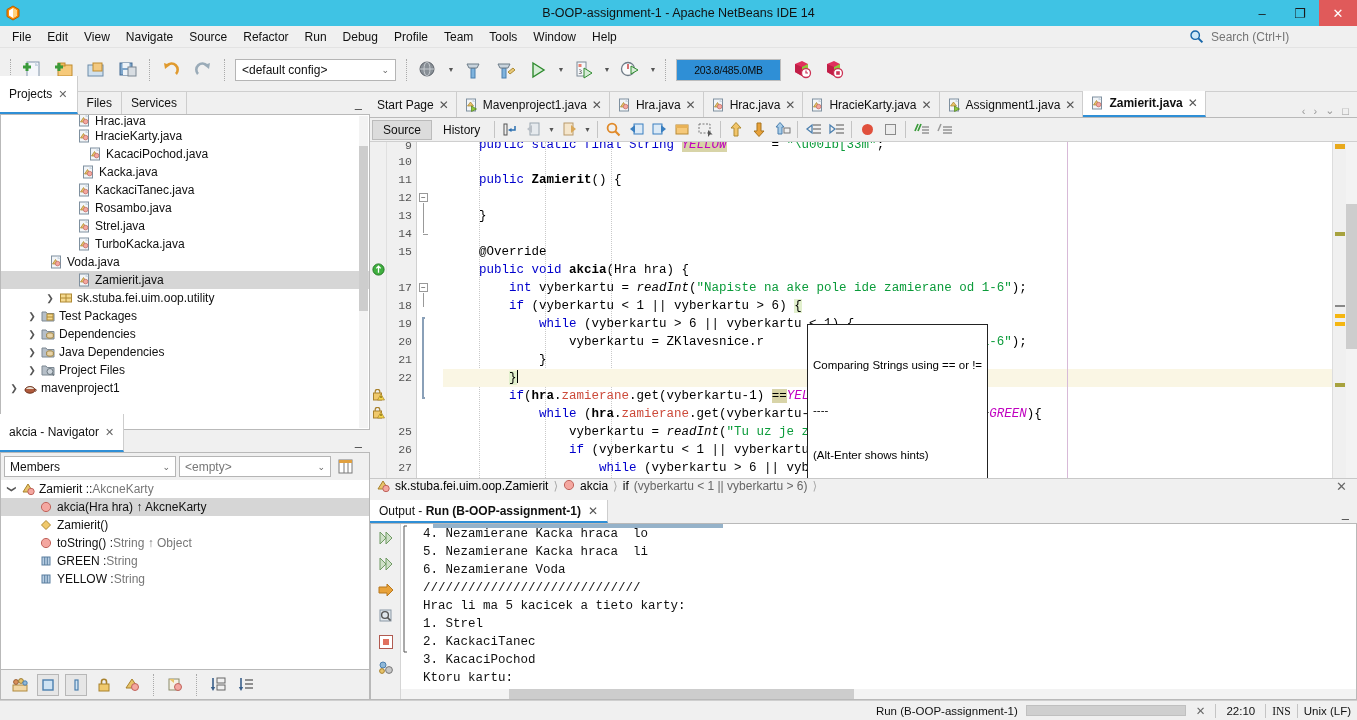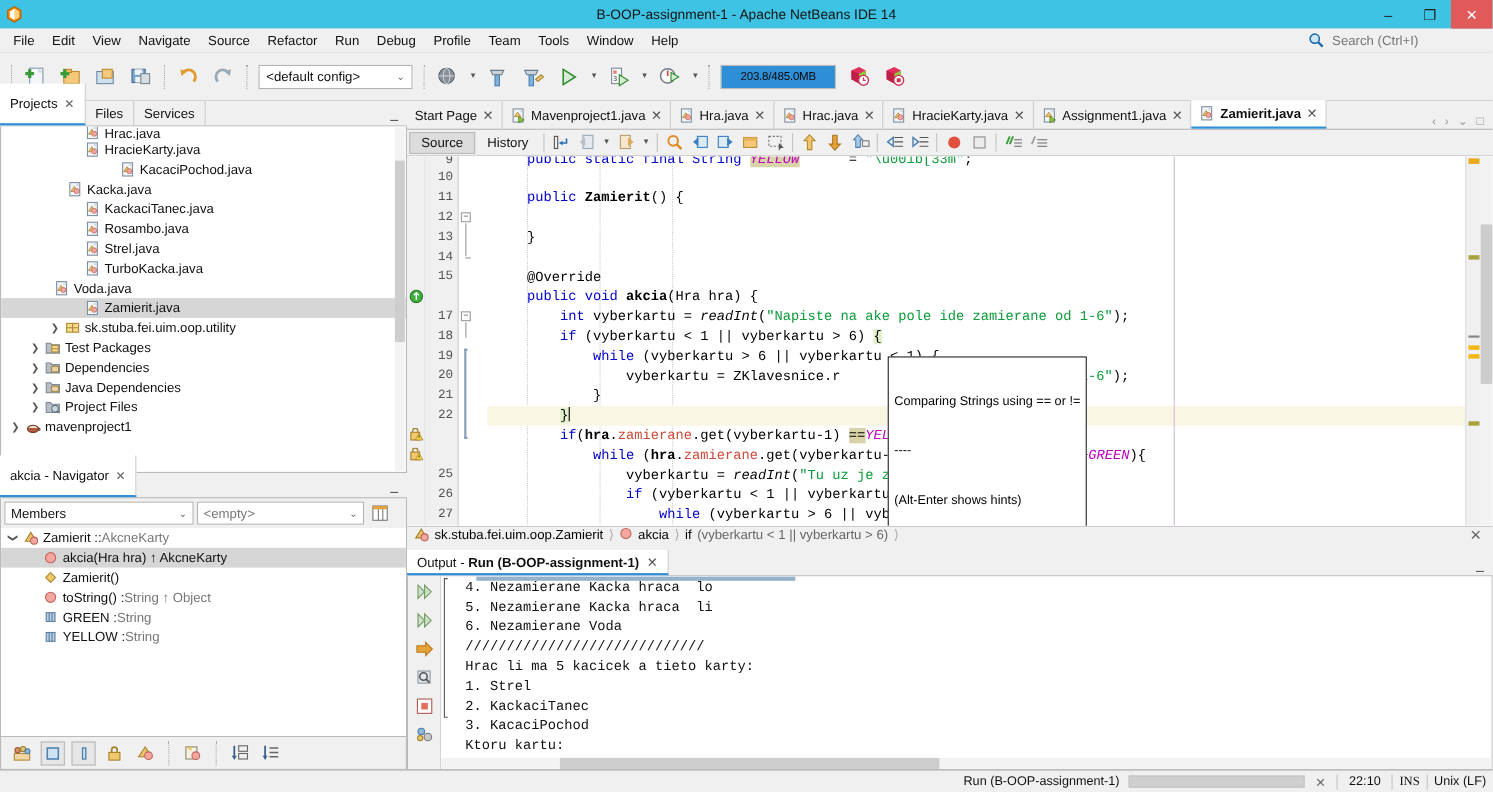--- a/index.html
+++ b/index.html
@@ -54,21 +54,21 @@
 
   
   .toolbar {
     height: 44px; background: #f0f0f0; display: flex; align-items: center;
     padding: 0 6px; border-bottom: 1px solid #cfcfcf; gap: 2px;
   }
   .tb-btn { width: 30px; height: 30px; display: flex; align-items: center; justify-content: center; }
   .tb-sep { width: 1px; height: 22px; border-left: 1px dotted #aaa; margin: 0 4px; }
   .tb-arrow { font-size: 7px; color: #555; width: 12px; text-align: center; }
   .config-combo {
-    height: 22px; width: 140px; border: 1px solid #b5b5b5; background: #fff;
+    height: 22px; width: 161px; border: 1px solid #b5b5b5; background: #fff;
     display: flex; align-items: center; padding: 0 6px; font-size: 12px;
     margin: 0 4px; color: #101010;
   }
   .config-combo .cc-caret { margin-left: auto; font-size: 9px; color: #666; }
   .mem-gauge {
     height: 22px; width: 105px; background: #dedede; border: 1px solid #bdbdbd;
     position: relative; display: flex; align-items: center; justify-content: center;
     margin: 0 4px;
   }
   .mem-fill { position: absolute; left:0; top:0; bottom:0; background: #2f8fd6; }
@@ -440,33 +440,33 @@
               <span class="ticon">
                 <svg width="14" height="14" viewBox="0 0 14 14">
                   <rect x="2.5" y="1" width="9" height="12" fill="#f2f5f8" stroke="#7f909f"></rect>
                   <polygon points="8.5,1 11.5,4 8.5,4" fill="#ccd8e2"></polygon>
                   <polygon points="3.5,9 6.5,4.5 9.5,9" fill="#e8c46a" stroke="#a8812c" stroke-width="0.7"></polygon>
                   <circle cx="8.6" cy="8.6" r="2.3" fill="#f4a7a0" stroke="#c0645c" stroke-width="0.7"></circle>
                 </svg>
               </span>
               <span class="tlabel">HracieKarty.java</span>
             </div>
-            <div class="trow" style="padding-left: 92px;">
+            <div class="trow" style="padding-left: 71px;">
               <span class="texp"></span>
               <span class="ticon">
                 <svg width="14" height="14" viewBox="0 0 14 14">
                   <rect x="2.5" y="1" width="9" height="12" fill="#f2f5f8" stroke="#7f909f"></rect>
                   <polygon points="8.5,1 11.5,4 8.5,4" fill="#ccd8e2"></polygon>
                   <polygon points="3.5,9 6.5,4.5 9.5,9" fill="#e8c46a" stroke="#a8812c" stroke-width="0.7"></polygon>
                   <circle cx="8.6" cy="8.6" r="2.3" fill="#f4a7a0" stroke="#c0645c" stroke-width="0.7"></circle>
                 </svg>
               </span>
               <span class="tlabel">KacaciPochod.java</span>
             </div>
-            <div class="trow" style="padding-left: 44px;">
+            <div class="trow" style="padding-left: 64px;">
               <span class="texp"></span>
               <span class="ticon">
                 <svg width="14" height="14" viewBox="0 0 14 14">
                   <rect x="2.5" y="1" width="9" height="12" fill="#f2f5f8" stroke="#7f909f"></rect>
                   <polygon points="8.5,1 11.5,4 8.5,4" fill="#ccd8e2"></polygon>
                   <polygon points="3.5,9 6.5,4.5 9.5,9" fill="#e8c46a" stroke="#a8812c" stroke-width="0.7"></polygon>
                   <circle cx="8.6" cy="8.6" r="2.3" fill="#f4a7a0" stroke="#c0645c" stroke-width="0.7"></circle>
                 </svg>
               </span>
               <span class="tlabel">Kacka.java</span>

